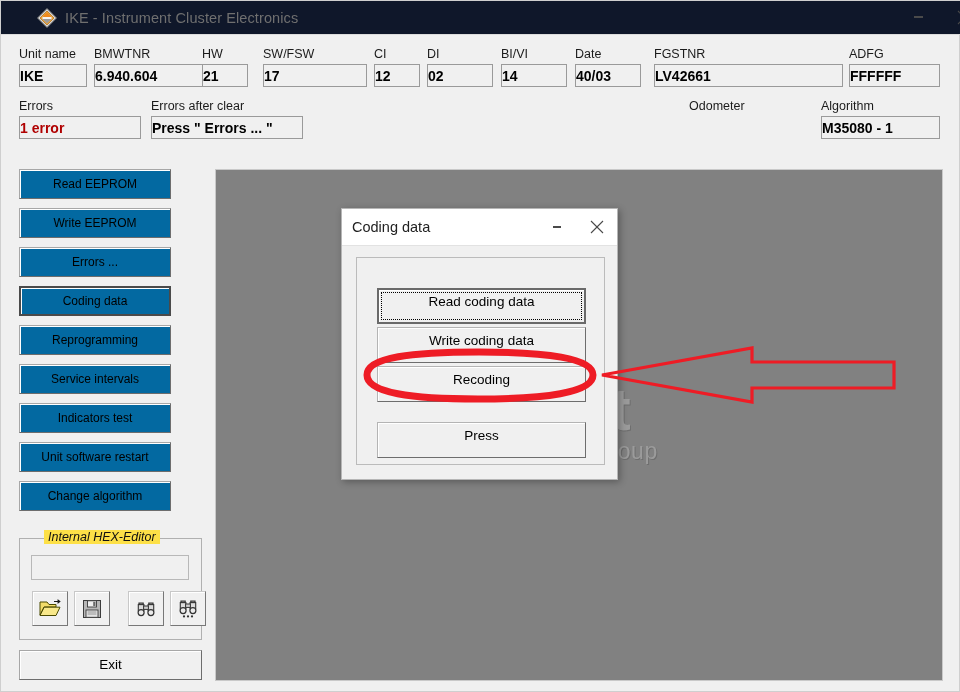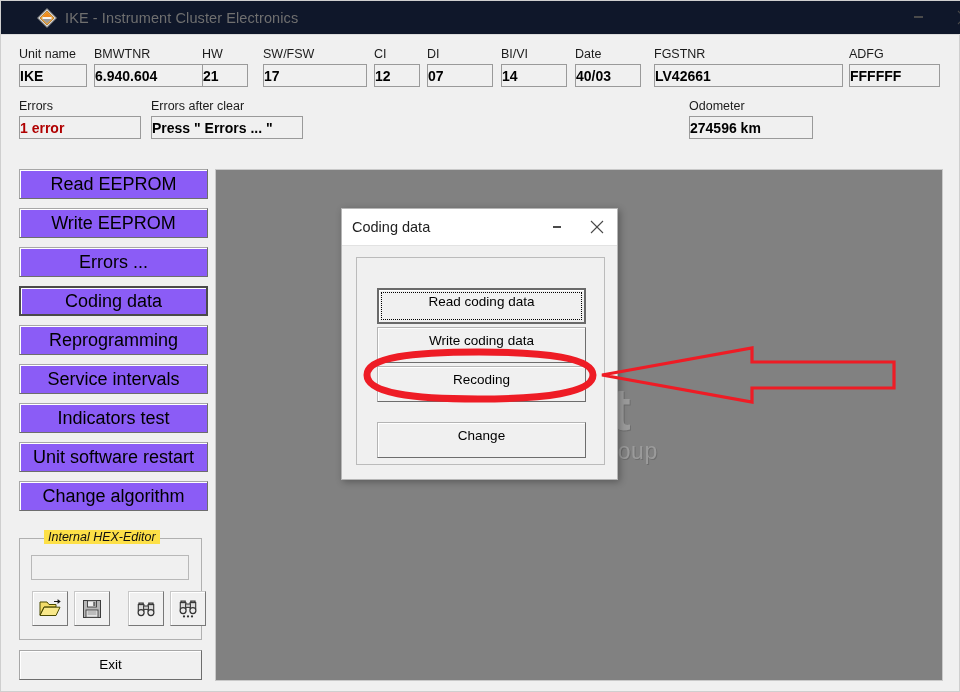--- a/index.html
+++ b/index.html
@@ -65,27 +65,27 @@
     font-size: 14px; font-weight: bold; color: #000;
     box-sizing: border-box;
     margin-top: 2px;
     overflow: hidden; white-space: nowrap;
   }
   .fld .box.err { color: #b00000; }
 
   
   #sidebar { position: absolute; left: 18px; top: 168px; width: 183px; }
   .sbtn {
-    display: block; width: 189px; height: 30px;
+    display: block; width: 152px; height: 30px;
     margin-bottom: 9px;
-    background: #8b5cf6;
+    background: #0369a1;
     border: 1px solid #a7a7a7;
     border-right-color: #6d6d6d; border-bottom-color: #6d6d6d;
     box-shadow: inset 1px 1px 0 #ffffff;
-    font-size: 18px; color: #000;
+    font-size: 12px; color: #000;
     line-height: 28px; text-align: center;
     box-sizing: border-box;
     font-family: "Liberation Sans", sans-serif;
   }
   .sbtn.focused { border: 2px solid #4a4a4a; line-height: 26px; }
 
   
   #hexgroup {
     position: absolute; left: 18px; top: 537px;
     width: 183px; height: 102px;
@@ -248,21 +248,21 @@
     <div class="fld" style="left:261px; top:12px; width:104px;">
       <div class="lbl">SW/FSW</div>
       <div class="box">17</div>
     </div>
     <div class="fld" style="left:372px; top:12px; width:46px;">
       <div class="lbl">CI</div>
       <div class="box">12</div>
     </div>
     <div class="fld" style="left:425px; top:12px; width:66px;">
       <div class="lbl">DI</div>
-      <div class="box">07</div>
+      <div class="box">02</div>
     </div>
     <div class="fld" style="left:499px; top:12px; width:66px;">
       <div class="lbl">BI/VI</div>
       <div class="box">14</div>
     </div>
     <div class="fld" style="left:573px; top:12px; width:66px;">
       <div class="lbl">Date</div>
       <div class="box">40/03</div>
     </div>
     <div class="fld" style="left:652px; top:12px; width:189px;">
@@ -277,21 +277,24 @@
     <div class="fld" style="left:17px; top:64px; width:122px;">
       <div class="lbl">Errors</div>
       <div class="box err">1 error</div>
     </div>
     <div class="fld" style="left:149px; top:64px; width:152px;">
       <div class="lbl">Errors after clear</div>
       <div class="box">Press " Errors ... "</div>
     </div>
     <div class="fld" style="left:687px; top:64px; width:124px;">
       <div class="lbl">Odometer</div>
-      <div class="box">274596 km</div>
+    </div>
+    <div class="fld" style="left:819px; top:64px; width:119px;">
+      <div class="lbl">Algorithm</div>
+      <div class="box">M35080 - 1</div>
     </div>
   </div>
 
   <div id="sidebar">
     <div class="sbtn">Read EEPROM</div>
     <div class="sbtn">Write EEPROM</div>
     <div class="sbtn">Errors ...</div>
     <div class="sbtn focused">Coding data</div>
     <div class="sbtn">Reprogramming</div>
     <div class="sbtn">Service intervals</div>
@@ -378,21 +381,21 @@
       </div>
     </div>
 
     <div id="dlg-group">
       <div class="dbtn defaultbtn" style="top:30px;">
         <span>Read coding data</span>
         <span class="focusrect"></span>
       </div>
       <div class="dbtn" style="top:69px;">Write coding data</div>
       <div class="dbtn" style="top:108px;">Recoding</div>
-      <div class="dbtn" style="top:164px;">Change</div>
+      <div class="dbtn" style="top:164px;">Press</div>
     </div>
   </div>
 
   <svg id="annot" viewBox="0 0 960 692">
 
     <path d="M478 351
              C 545 351, 592 357, 592 374
              C 592 392, 543 398, 477 398
              C 411 398, 366 392, 366 374
              C 366 356, 412 351, 478 351 Z" fill="none" stroke="#ee1c25" stroke-width="7" stroke-linecap="round"></path>

